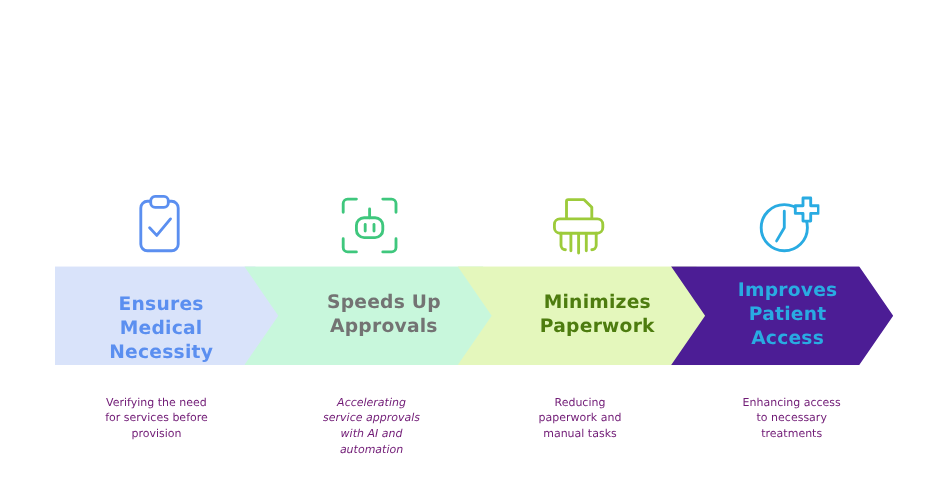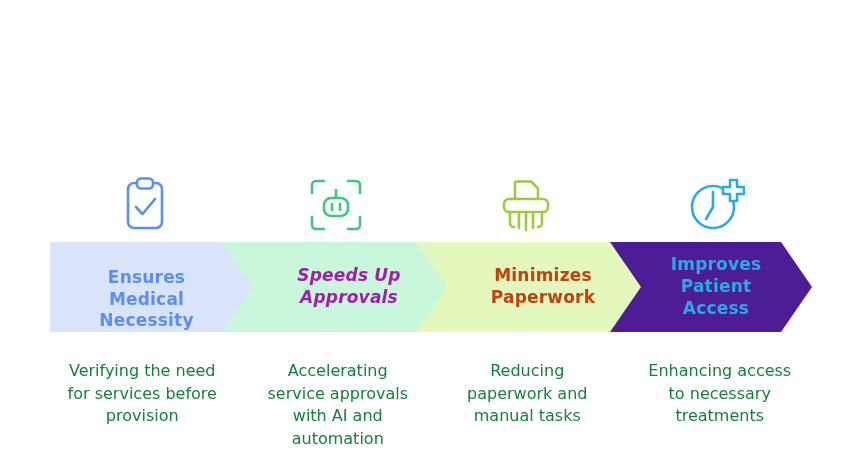--- a/index.html
+++ b/index.html
@@ -110,27 +110,27 @@
     display: flex;
   }
   .caption-cell {
     flex: 1 1 0;
     text-align: center;
     padding: 0 10px;
     box-sizing: border-box;
   }
   .caption-text {
     font-family: "DejaVu Sans", sans-serif;
-    font-size: 16px;
+    font-size: 10px;
     line-height: 1.42;
-    color: #15803d;
+    color: #701a75;
     white-space: pre-line;
   }
   .cap-1 { margin-left: -6px; }
-  .cap-2 { margin-left: 4px; }
+  .cap-2 { margin-left: 4px; font-style: italic; }
   .cap-3 { margin-left: 2px; }
   .cap-4 { margin-left: 6px; }
 </style>
 </head>
 <body>
 
 <div id="infographic">
 
   <div class="icon-row">
 
@@ -187,26 +187,26 @@
 
   <div class="chevron-row">
 
     <div class="chev chev-1" style="background:#D9E3FA;align-items:flex-end;">
       <div class="chev-label" style="color:#5B8FF0;">Ensures
 Medical
 Necessity</div>
     </div>
 
     <div class="chev chev-2" style="background:#C8F7DC;">
-      <div class="chev-label" style="color:#a21caf;font-style:italic;">Speeds Up
+      <div class="chev-label" style="color:#737373;">Speeds Up
 Approvals</div>
     </div>
 
     <div class="chev chev-3" style="background:#E4F7BC;">
-      <div class="chev-label" style="color:#c2410c;">Minimizes
+      <div class="chev-label" style="color:#4d7c0f;">Minimizes
 Paperwork</div>
     </div>
 
     <div class="chev chev-4" style="background:#4c1d95;">
       <div class="chev-label" style="color:#29ABE2;">Improves
 Patient
 Access</div>
     </div>
 
   </div>

